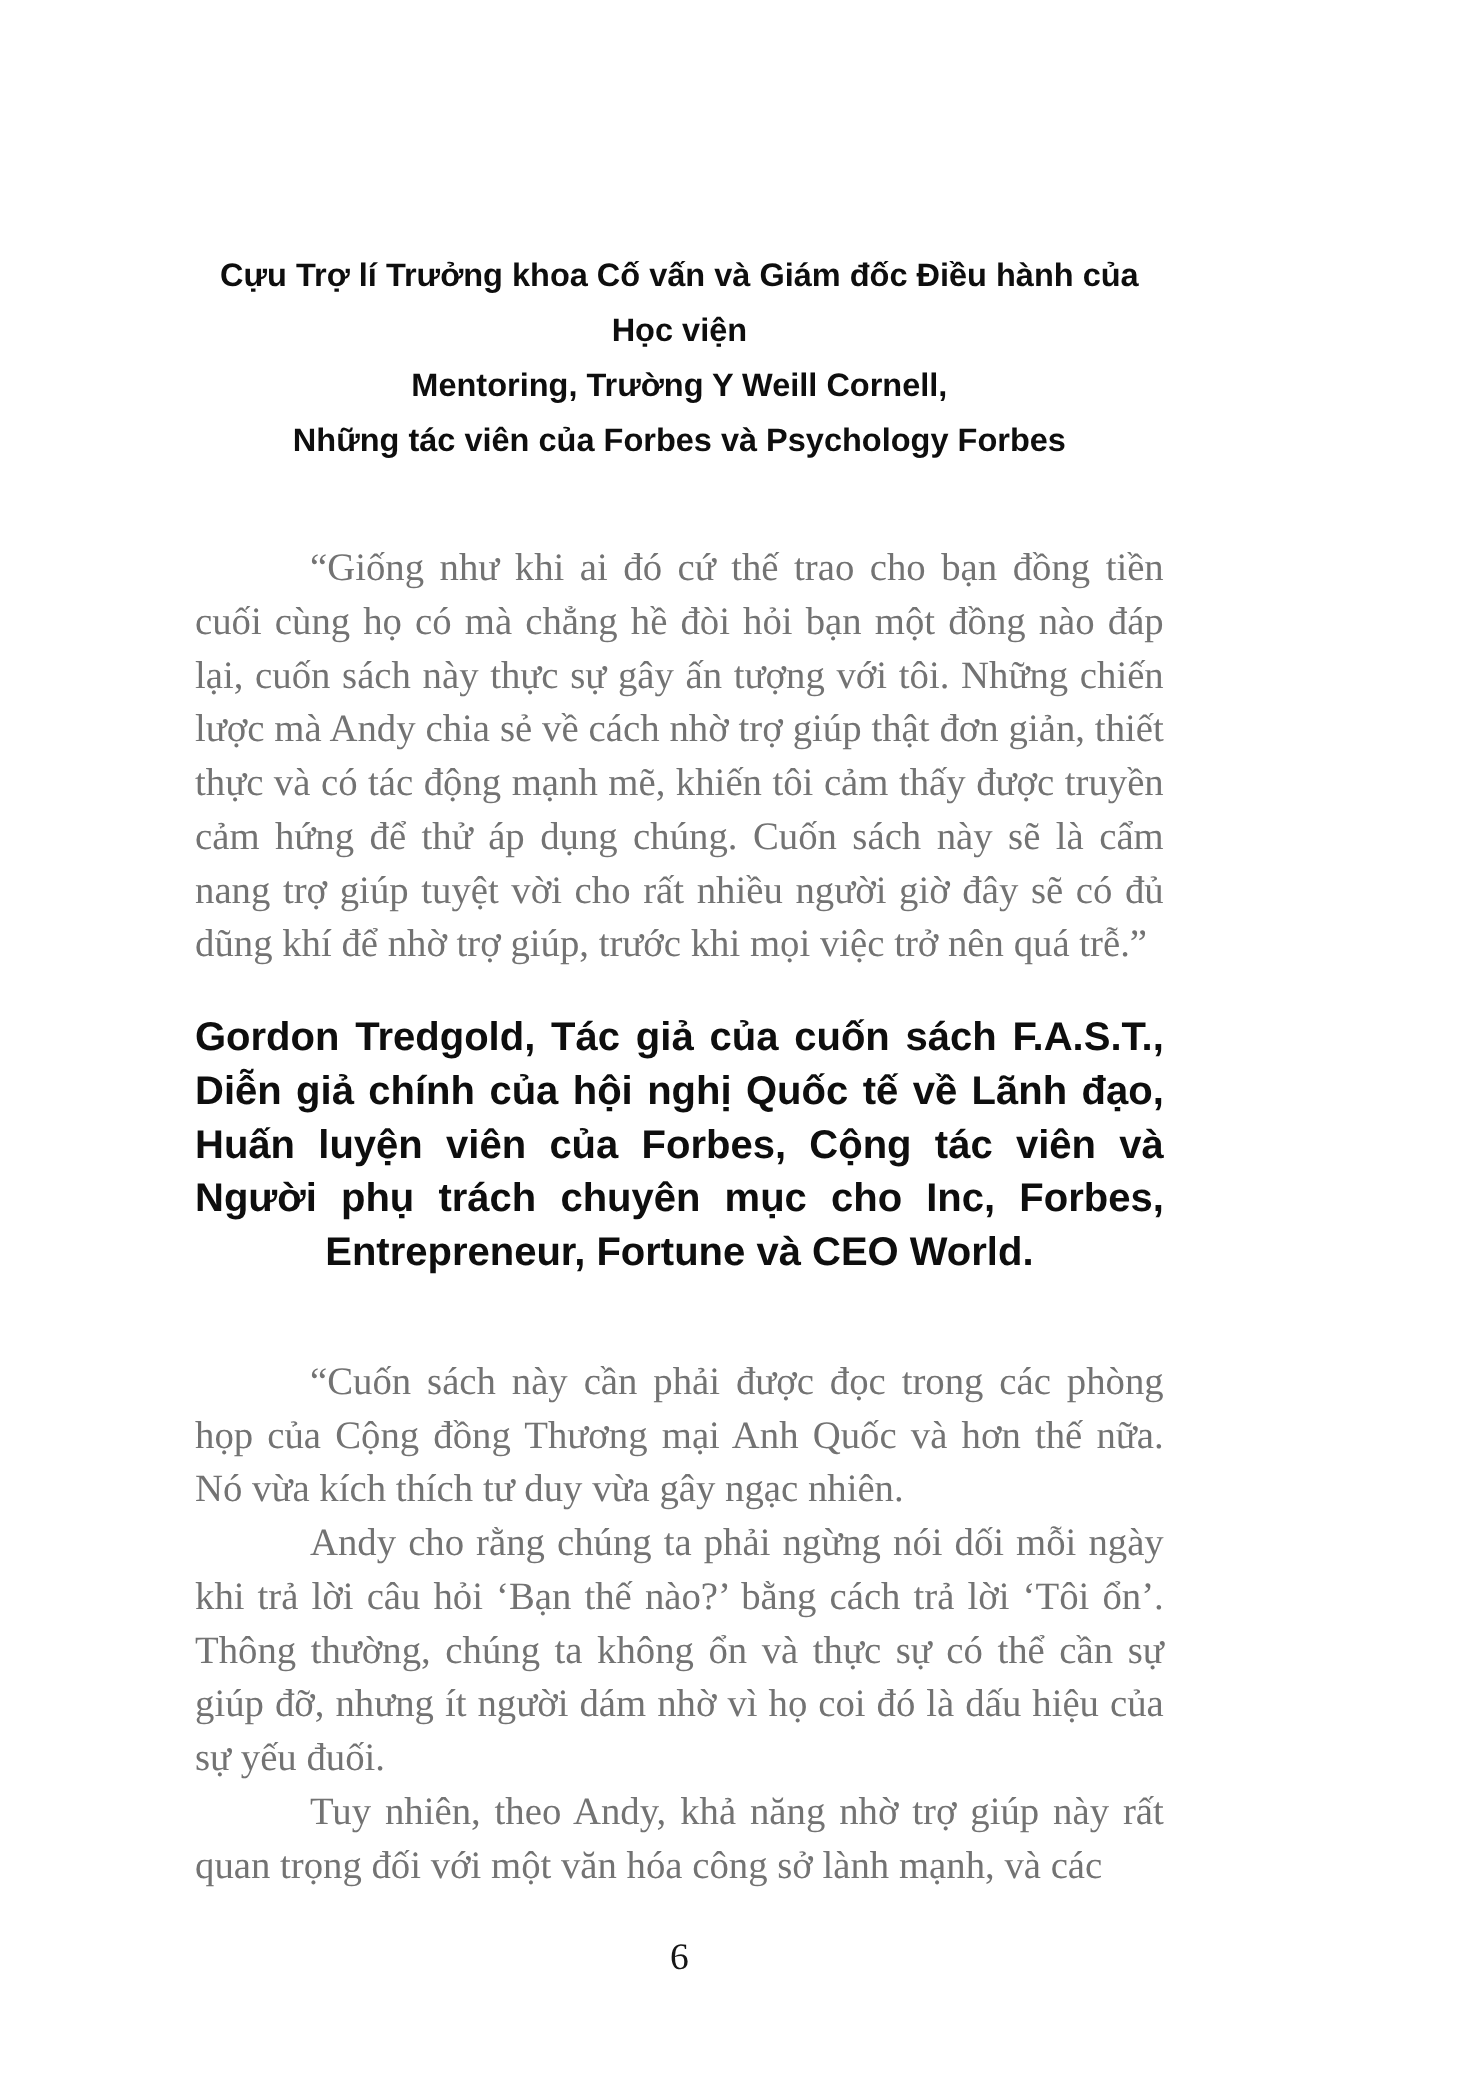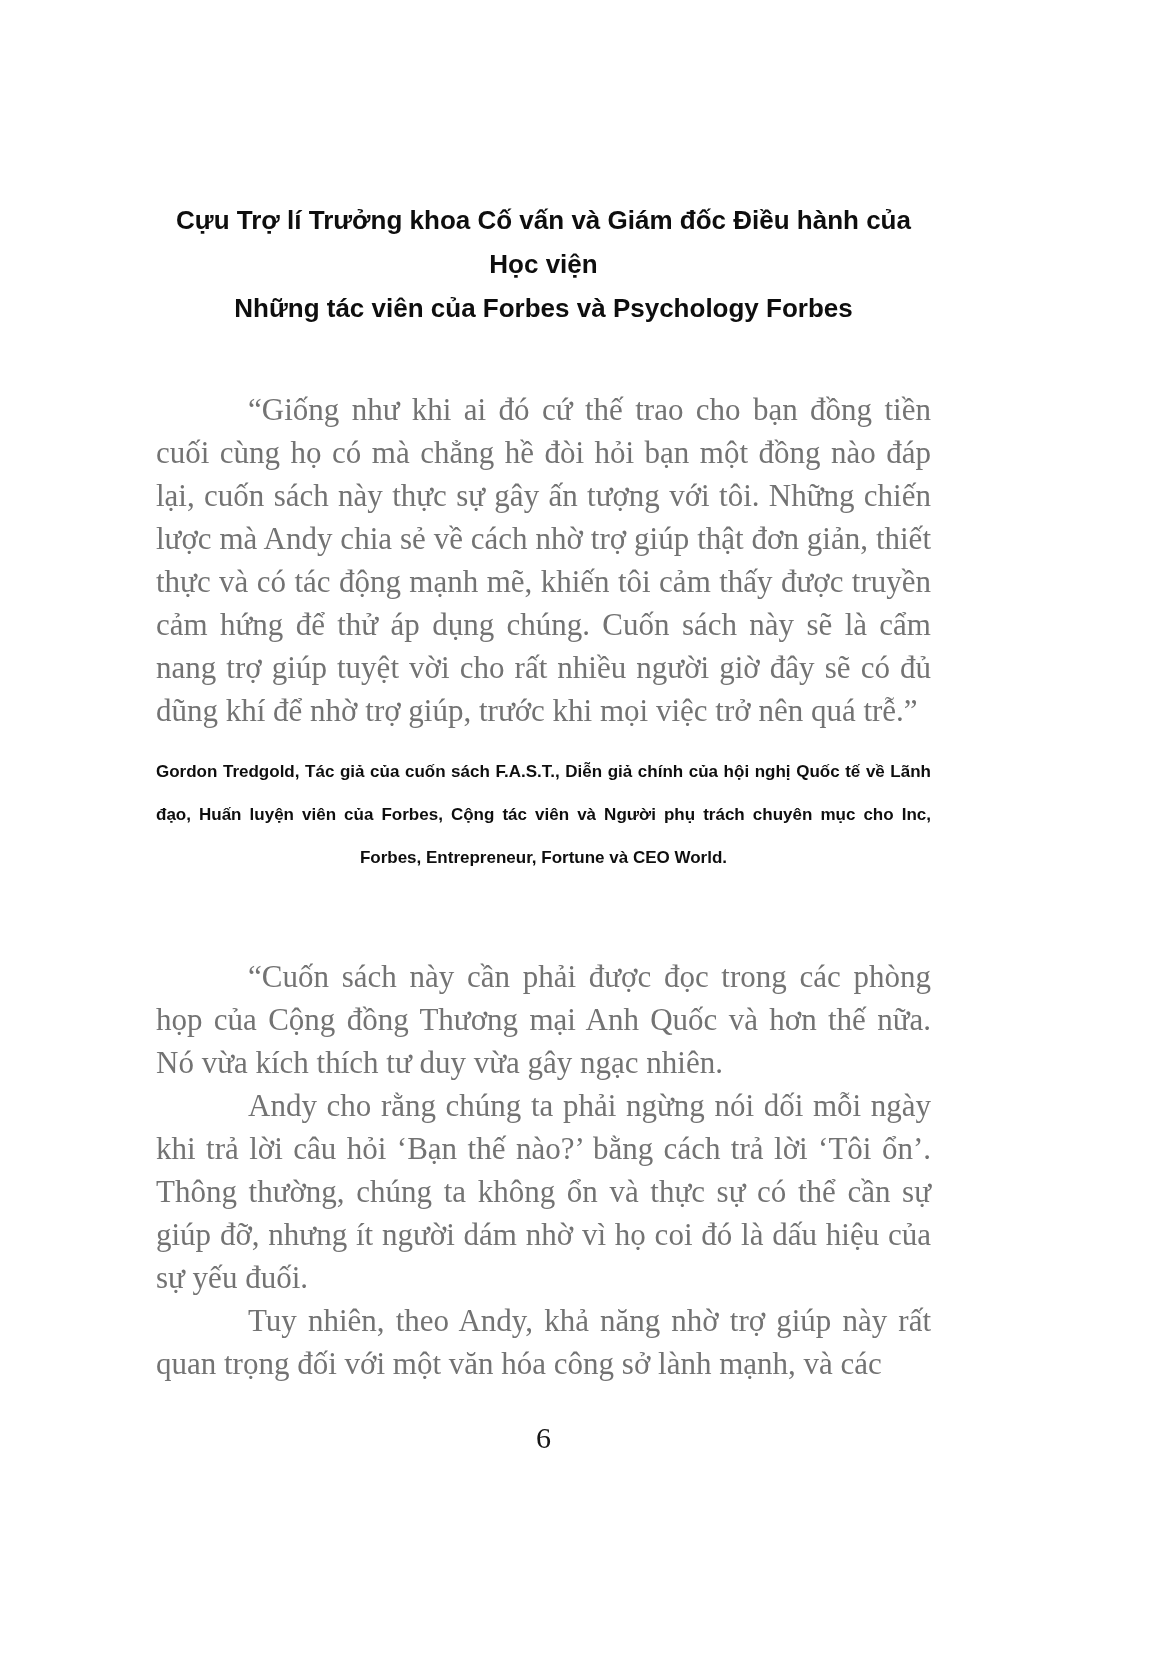--- a/index.html
+++ b/index.html
@@ -29,45 +29,46 @@
   .it { }
   .quote {
     font-size: 31px;
     line-height: 43px;
     text-align: justify;
     text-indent: 92px;
     color: #737373;
   }
   .quote.first { margin-top: 58px; }
   .attribution {
-    margin-top: 18px;
+    margin-top: 32px;
     font-family: "Liberation Sans", "DejaVu Sans", sans-serif;
     font-weight: 700;
-    font-size: 17px;
+    font-size: 32px;
     line-height: 43px;
     text-align: justify;
     text-align-last: center;
     color: #0e0e0e;
   }
-  .quote.q2-first { margin-top: 76px; }
+  .quote.q2-first { margin-top: 60px; }
   .quote.q2 { }
   .page-number {
     margin-top: 36px;
     text-align: center;
     font-size: 30px;
     color: #161616;
   }
 </style>
 </head>
 <body>
 
 <div class="page">
 
   <div class="affiliation">
     <div class="aff-line"><span>Cựu Trợ lí Trưởng khoa Cố vấn và Giám đốc Điều hành của Học viện</span></div>
+    <div class="aff-line"><span>Mentoring, Trường Y Weill Cornell,</span></div>
     <div class="aff-line"><span>Những tác viên của </span><span class="it">Forbes</span><span> và </span><span class="it">Psychology Forbes</span></div>
   </div>
 
   <p class="quote first">“Giống như khi ai đó cứ thế trao cho bạn đồng tiền cuối cùng họ có mà chẳng hề đòi hỏi bạn một đồng nào đáp lại, cuốn sách này thực sự gây ấn tượng với tôi. Những chiến lược mà Andy chia sẻ về cách nhờ trợ giúp thật đơn giản, thiết thực và có tác động mạnh mẽ, khiến tôi cảm thấy được truyền cảm hứng để thử áp dụng chúng. Cuốn sách này sẽ là cẩm nang trợ giúp tuyệt vời cho rất nhiều người giờ đây sẽ có đủ dũng khí để nhờ trợ giúp, trước khi mọi việc trở nên quá trễ.”</p>
 
   <div class="attribution"><span>Gordon Tredgold, Tác giả của cuốn sách </span><span class="it">F.A.S.T.</span><span>, Diễn giả chính của hội nghị Quốc tế về Lãnh đạo, Huấn luyện viên của </span><span class="it">Forbes</span><span>, Cộng tác viên và Người phụ trách chuyên mục cho </span><span class="it">Inc</span><span>, </span><span class="it">Forbes</span><span>, </span><span class="it">Entrepreneur</span><span>, </span><span class="it">Fortune</span><span> và </span><span class="it">CEO World</span><span>.</span></div>
 
   <p class="quote q2-first">“Cuốn sách này cần phải được đọc trong các phòng họp của Cộng đồng Thương mại Anh Quốc và hơn thế nữa. Nó vừa kích thích tư duy vừa gây ngạc nhiên.</p>
   <p class="quote q2">Andy cho rằng chúng ta phải ngừng nói dối mỗi ngày khi trả lời câu hỏi ‘Bạn thế nào?’ bằng cách trả lời ‘Tôi ổn’. Thông thường, chúng ta không ổn và thực sự có thể cần sự giúp đỡ, nhưng ít người dám nhờ vì họ coi đó là dấu hiệu của sự yếu đuối.</p>
   <p class="quote q2">Tuy nhiên, theo Andy, khả năng nhờ trợ giúp này rất quan trọng đối với một văn hóa công sở lành mạnh, và các</p>

